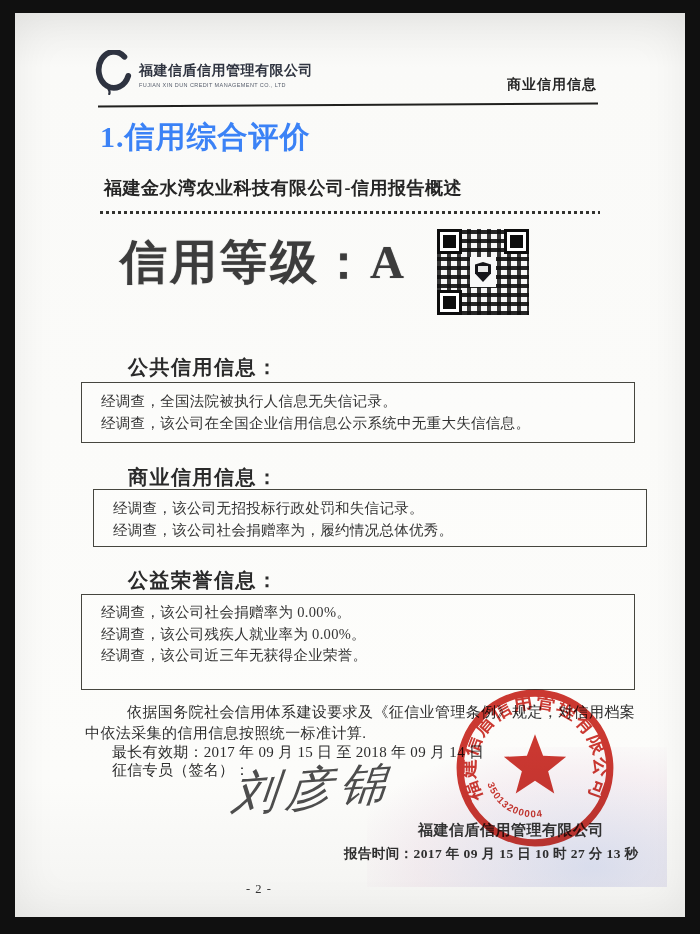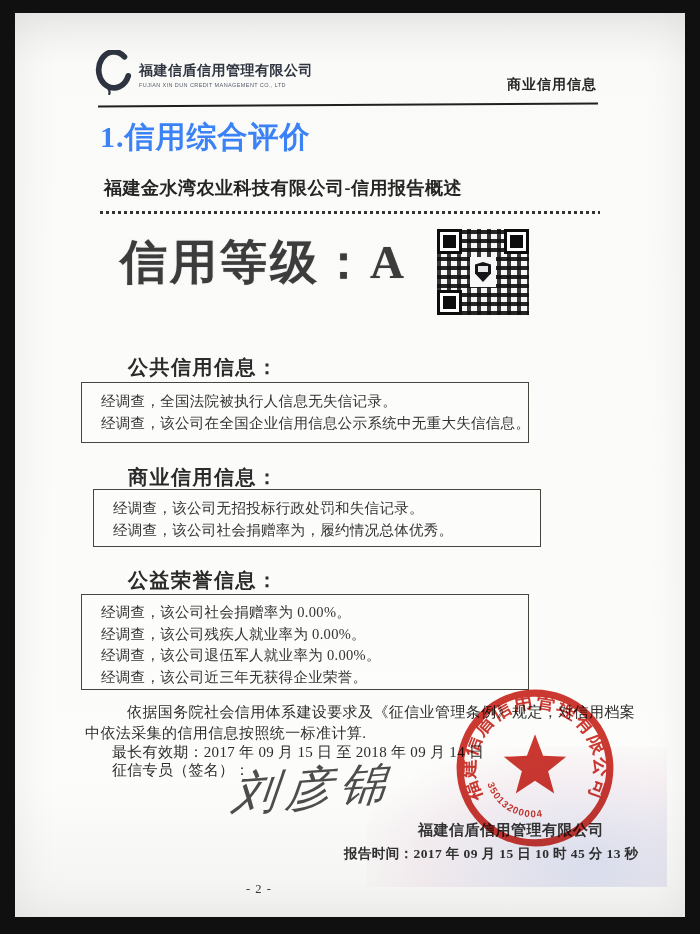--- a/index.html
+++ b/index.html
@@ -45,21 +45,21 @@
   .qr .finder{position:absolute;width:19px;height:19px;border:3.2px solid #0d0d0d;background:#fff;}
   .qr .finder::after{content:"";position:absolute;inset:3px;background:#0d0d0d;}
   .qr .f-tl{left:0;top:0;} .qr .f-tr{right:0;top:0;} .qr .f-bl{left:0;bottom:0;}
   .qr .center-pad{position:absolute;left:33px;top:28px;width:26px;height:30px;background:#f8f8f8;display:flex;align-items:center;justify-content:center;}
   .qr .shield{width:16px;height:20px;background:#15151a;
     clip-path:polygon(50% 0,100% 12%,100% 58%,50% 100%,0 58%,0 12%);position:relative;}
   .qr .shield::after{content:"";position:absolute;left:3px;top:4px;right:3px;height:6px;background:#e8e8e8;}
   
   .sec-heading{font-size:20px;font-weight:bold;color:#2a2a2a;letter-spacing:1.5px;margin-left:48px;}
   .h1{left:80px;top:354px;} .h2{left:80px;top:464px;} .h3{left:80px;top:567px;}
-  .info-box{left:81px;width:448px;border:1.6px solid #46463f;background:rgba(255,255,255,.25);
+  .info-box{left:81px;width:554px;border:1.6px solid #46463f;background:rgba(255,255,255,.25);
     padding:7px 0 4px 19px;box-sizing:border-box;}
   .b1{top:382px;height:61px;} .b2{top:489px;height:58px;margin-left:12px;} .b3{top:594px;height:96px;}
   .info-line{font-size:14.5px;line-height:22px;color:#333;letter-spacing:.3px;white-space:nowrap;}
   .b3 .info-line{line-height:21.5px;}
   
   .f-para1{left:127px;top:703px;font-size:15px;color:#2f2f2f;letter-spacing:.4px;white-space:nowrap;}
   .f-para2{left:85px;top:724px;font-size:15px;color:#2f2f2f;letter-spacing:.4px;white-space:nowrap;}
   .f-validity{left:112px;top:743px;font-size:15px;color:#2c2c2c;letter-spacing:.3px;white-space:nowrap;}
   .f-signer{left:112px;top:761px;font-size:15px;color:#2c2c2c;letter-spacing:.3px;}
   .signature{left:232px;top:758px;font-size:46px;font-style:italic;font-weight:500;color:#4d4d4d;
@@ -115,31 +115,30 @@
 <div class="abs sec-heading h2">商业信用信息：</div>
 <div class="abs info-box b2">
   <div class="info-line">经调查，该公司无招投标行政处罚和失信记录。</div>
   <div class="info-line">经调查，该公司社会捐赠率为，履约情况总体优秀。</div>
 </div>
 
 <div class="abs sec-heading h3">公益荣誉信息：</div>
 <div class="abs info-box b3">
   <div class="info-line">经调查，该公司社会捐赠率为 0.00%。</div>
   <div class="info-line">经调查，该公司残疾人就业率为 0.00%。</div>
-  <div class="info-line">经调查，该公司退伍军人就业率为 0.00%。</div>
   <div class="info-line">经调查，该公司近三年无获得企业荣誉。</div>
 </div>
 
 <div class="abs f-para1">依据国务院社会信用体系建设要求及《征信业管理条例》规定，对信用档案</div>
 <div class="abs f-para2">中依法采集的信用信息按照统一标准计算.</div>
 <div class="abs f-validity">最长有效期：2017 年 09 月 15 日 至 2018 年 09 月 14 日</div>
 <div class="abs f-signer">征信专员（签名）：</div>
 <div class="abs signature">刘彦锦</div>
 <div class="abs issuer">福建信盾信用管理有限公司</div>
-<div class="abs report-time">报告时间：2017 年 09 月 15 日 10 时 45 分 13 秒</div>
+<div class="abs report-time">报告时间：2017 年 09 月 15 日 10 时 27 分 13 秒</div>
 <div class="abs page-number">- 2 -</div>
 
 <div class="abs stamp">
   <svg width="164" height="164" viewBox="0 0 160 160">
     <g fill="none" stroke="#c9231b">
       <circle cx="80" cy="80" r="73" stroke-width="7"></circle>
     </g>
     <polygon points="80,47 87.9,68.1 110.4,69.1 92.8,83.2 98.8,104.9 80,92.5 61.2,104.9 67.2,83.2 49.6,69.1 72.1,68.1" fill="#c9231b"></polygon>
     <defs>
       <path id="seal-text-arc" d="M 26.5,104.9 A 59,59 0 1 1 133.5,104.9"></path>

